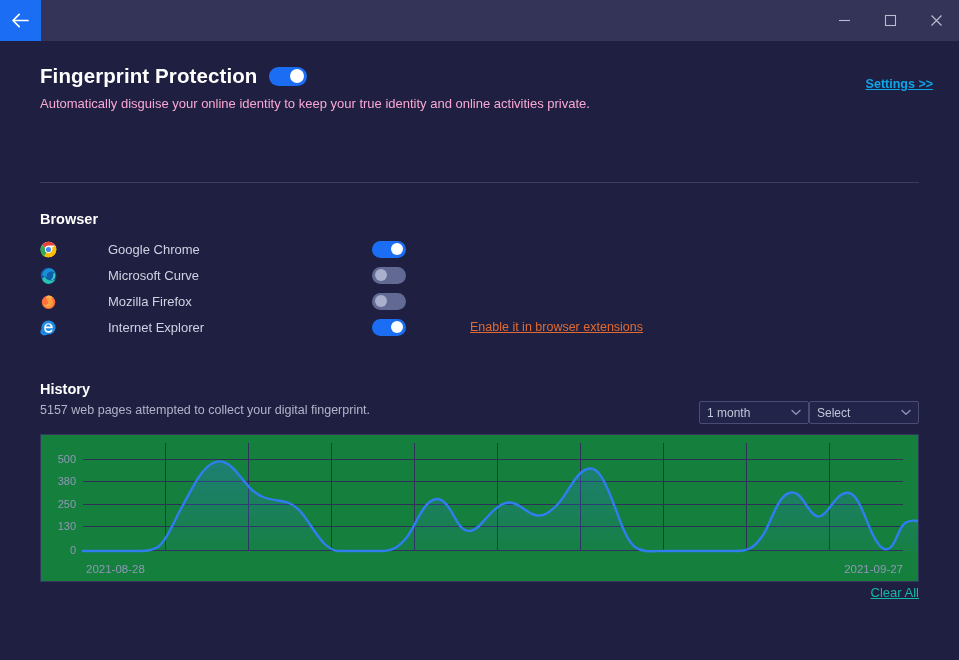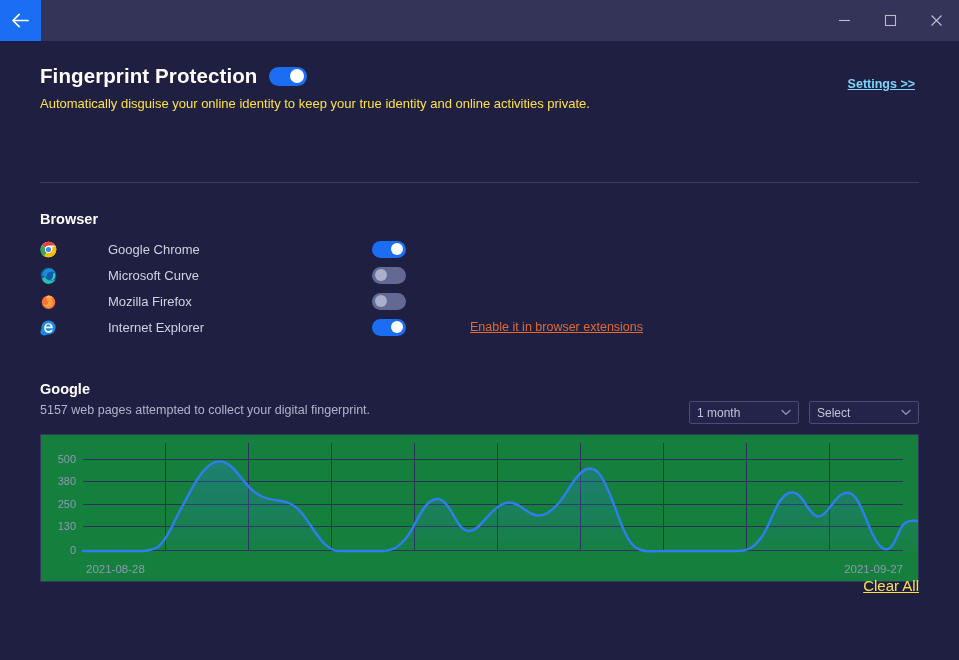--- a/index.html
+++ b/index.html
@@ -79,30 +79,30 @@
   #hero-title {
     font-size: 20.5px;
     font-weight: bold;
     color: #ffffff;
     letter-spacing: 0.1px;
   }
 
   #hero-sub {
     margin-top: 8px;
     font-size: 13px;
-    color: #fde047;
+    color: #f9a8d4;
   }
 
   #settings-link {
     position: absolute;
     top: 13px;
-    right: 44px;
+    right: 26px;
     font-size: 12.5px;
     font-weight: bold;
-    color: #7dd3fc;
+    color: #0ea5e9;
     text-decoration: underline;
     cursor: pointer;
   }
 
   
   .toggle {
     position: relative;
     width: 34px;
     height: 17px;
     border-radius: 9px;
@@ -188,21 +188,20 @@
   }
 
   
   #history-section { position: absolute; top: 340px; left: 0; right: 0; }
 
   #history-controls {
     position: absolute;
     top: 20px;
     right: 40px;
     display: flex;
-    gap: 10px;
   }
 
   .dropdown {
     width: 110px;
     height: 23px;
     border: 1px solid #4a4c77;
     border-radius: 2px;
     background: #23244a;
     display: flex;
     align-items: center;
@@ -223,24 +222,24 @@
     width: 879px;
     height: 148px;
     border: 1px solid #35375f;
     background: #15803d;
     overflow: hidden;
   }
   #chart-svg { display: block; }
 
   #clear-all {
     position: absolute;
-    top: 196px;
+    top: 204px;
     right: 40px;
-    font-size: 15px;
-    color: #fde047;
+    font-size: 13px;
+    color: #14b8a6;
     text-decoration: underline;
     cursor: pointer;
   }
 </style>
 </head>
 <body>
 
 <div id="titlebar">
 
   <div id="back-btn">
@@ -360,21 +359,21 @@
         </span>
         <span class="ext-link">Enable it in browser extensions</span>
       </div>
 
     </div>
   </div>
 
   <div id="history-section">
 
     <div class="pad">
-      <div class="section-title">Google</div>
+      <div class="section-title">History</div>
       <div class="section-sub">5157 web pages attempted to collect your digital fingerprint.</div>
     </div>
 
     <div id="history-controls">
       <div class="dropdown">
         <span class="dd-label">1 month</span>
         <span class="dd-arrow">
           <svg width="10" height="7" viewBox="0 0 10 7">
             <path d="M1 1.5 L5 5.3 L9 1.5" stroke="#8d92b4" stroke-width="1.4" fill="none" stroke-linecap="round" stroke-linejoin="round"></path>
           </svg>

